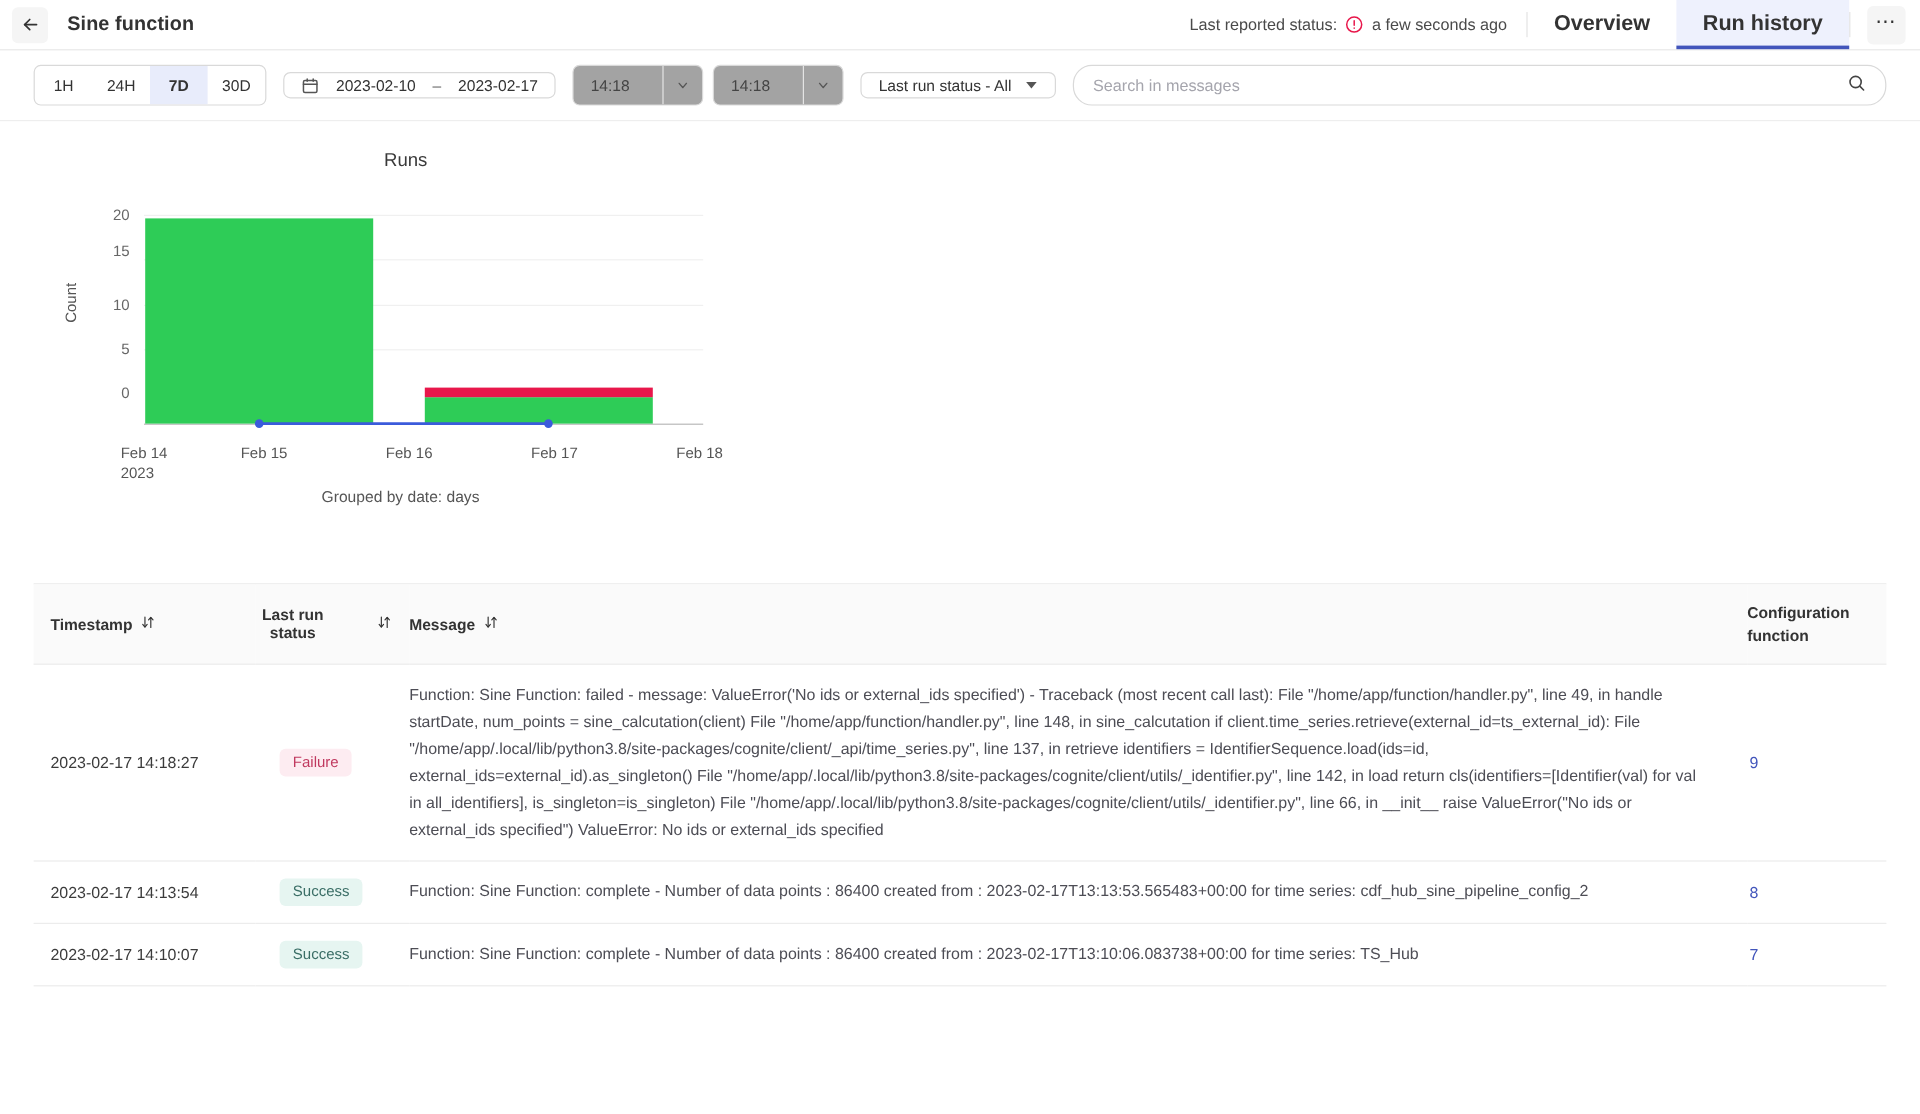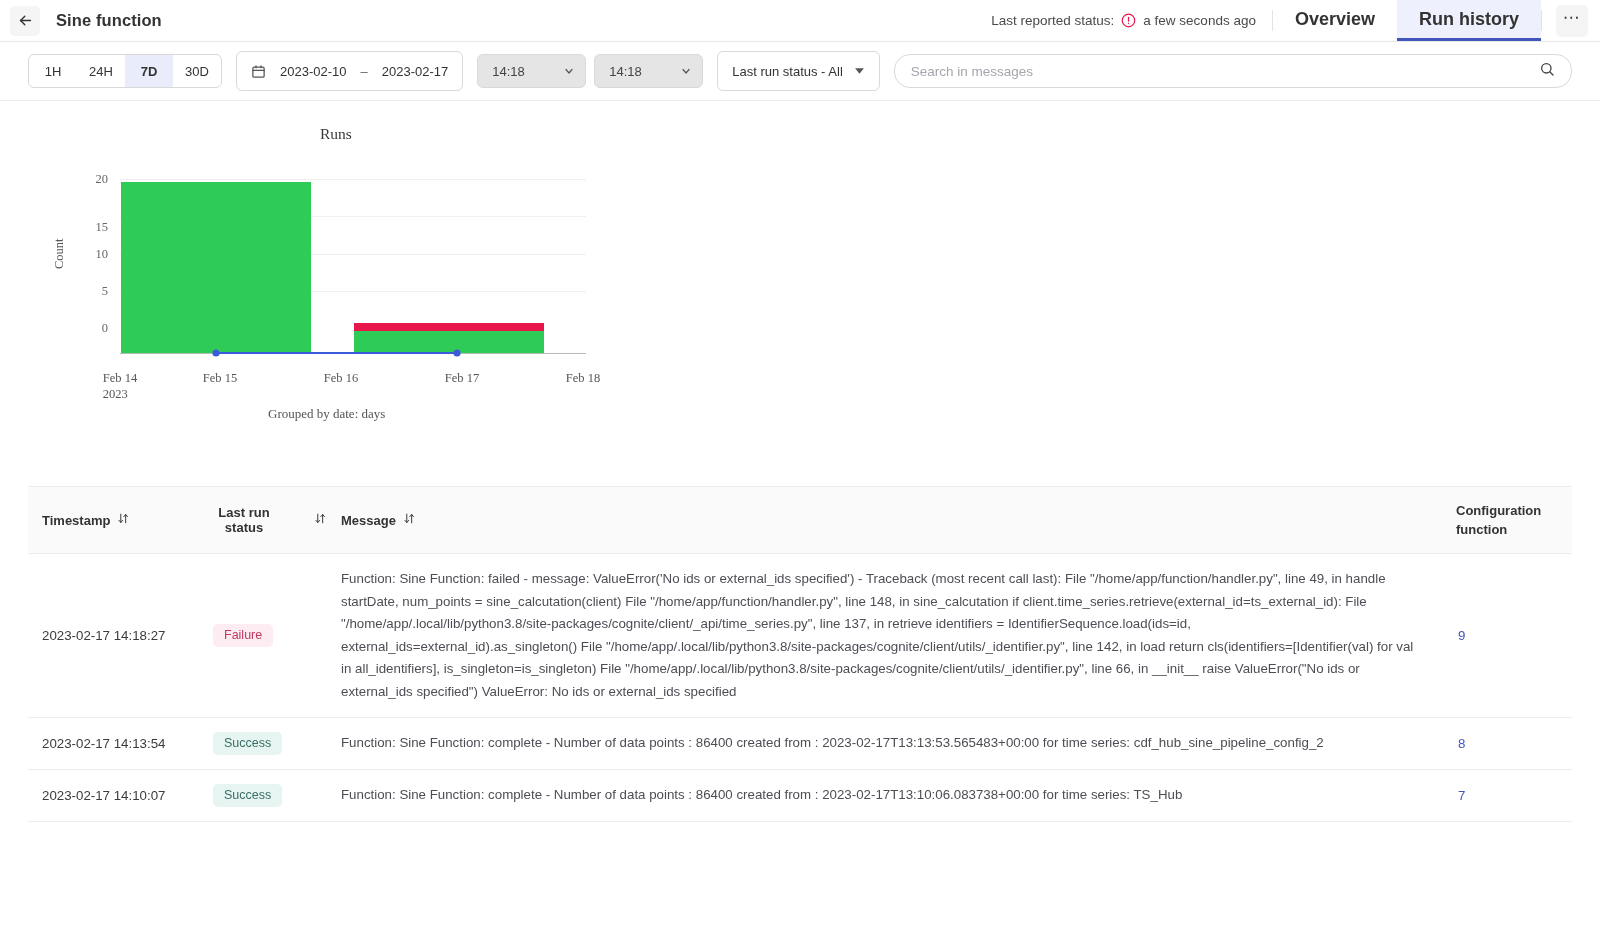--- a/index.html
+++ b/index.html
@@ -114,41 +114,41 @@
   .seg div {
     min-width: 48px;
     padding: 0 11px;
     display: flex; align-items: center; justify-content: center;
     font-size: 13px;
     color: #333;
     cursor: pointer;
   }
   .seg div.sel { background: #e8ecfb; font-weight: 600; }
   .ctl {
-    height: 40px;
+    height: 22px;
     border: 1px solid #d9d9d9;
     border-radius: 6px;
     background: #fff;
     display: flex;
     align-items: center;
     font-size: 13px;
     color: #333;
     cursor: pointer;
   }
   .daterange { padding: 0 14px; gap: 14px; margin-left: 14px; }
   .daterange .cal { display:flex; align-items:center; }
   .dash { color: #666; }
   .timegrp { display: flex; margin-left: 14px; }
   .timebox {
     height: 34px;
     display: flex;
     border: 1px solid #d9d9d9;
     border-radius: 6px;
     overflow: hidden;
-    background: #e5e5e5;
+    background: #a3a3a3;
   }
   .timebox .val {
     display: flex; align-items: center;
     padding: 0 16px 0 14px;
     font-size: 13px; color: #444;
     min-width: 74px;
   }
   .timebox .chev {
     width: 33px;
     border-left: 1px solid #e4e4e4;
@@ -177,21 +177,20 @@
     color: #333;
     background: transparent;
   }
   .search-wrap input::placeholder { color: #a5a5ad; }
 
   
   .chart-area {
     position: relative;
     height: 385px;
     padding-left: 30px;
-    font-family: Liberation Serif, serif;
   }
   .chart-title {
     position: absolute;
     left: 320px; top: 24px;
     font-size: 15.5px;
     color: #3a3a3a;
   }
   .plot {
     position: absolute;
     left: 120px; top: 78px;
@@ -281,20 +280,21 @@
   }
   td.c-ts { padding-left: 14px; color: #3b3b3b; white-space: nowrap; }
   td.c-msg { padding-right: 36px; line-height: 22.5px; color: #4d4d55; }
   td.c-rev { color: #4255bb; padding-left: 2px; }
   .badge {
     display: inline-block;
     padding: 4px 11px;
     border-radius: 5px;
     font-size: 12.5px;
     line-height: 15px;
+    margin-left: 20px;
   }
   .badge.failure { background: #fdecf1; color: #c0395f; }
   .badge.success { background: #e6f5f1; color: #3a6e66; }
 </style>
 </head>
 <body>
 
 <div class="topbar">
   <div class="back-btn">
     <span>
@@ -398,21 +398,21 @@
 
   <div class="plot">
 
     <div class="gridline" style="top:0px"></div>
     <div class="gridline" style="top:37.2px"></div>
     <div class="gridline" style="top:74.5px"></div>
     <div class="gridline" style="top:111.7px"></div>
     <div class="axisline"></div>
 
     <div class="ytick" style="top:0px">20</div>
-    <div class="ytick" style="top:48px">15</div>
+    <div class="ytick" style="top:30px">15</div>
     <div class="ytick" style="top:74.5px">10</div>
     <div class="ytick" style="top:111.7px">5</div>
     <div class="ytick" style="top:149px">0</div>
 
     <div class="bar" style="left:1px; width:190px; height:171px;">
       <div class="seg-g" style="bottom:0; height:171px; background:#2ecc57;"></div>
     </div>
 
     <div class="bar" style="left:234px; width:190px; height:30px;">
       <div class="seg-g" style="bottom:0; height:22px; background:#2ecc57;"></div>

